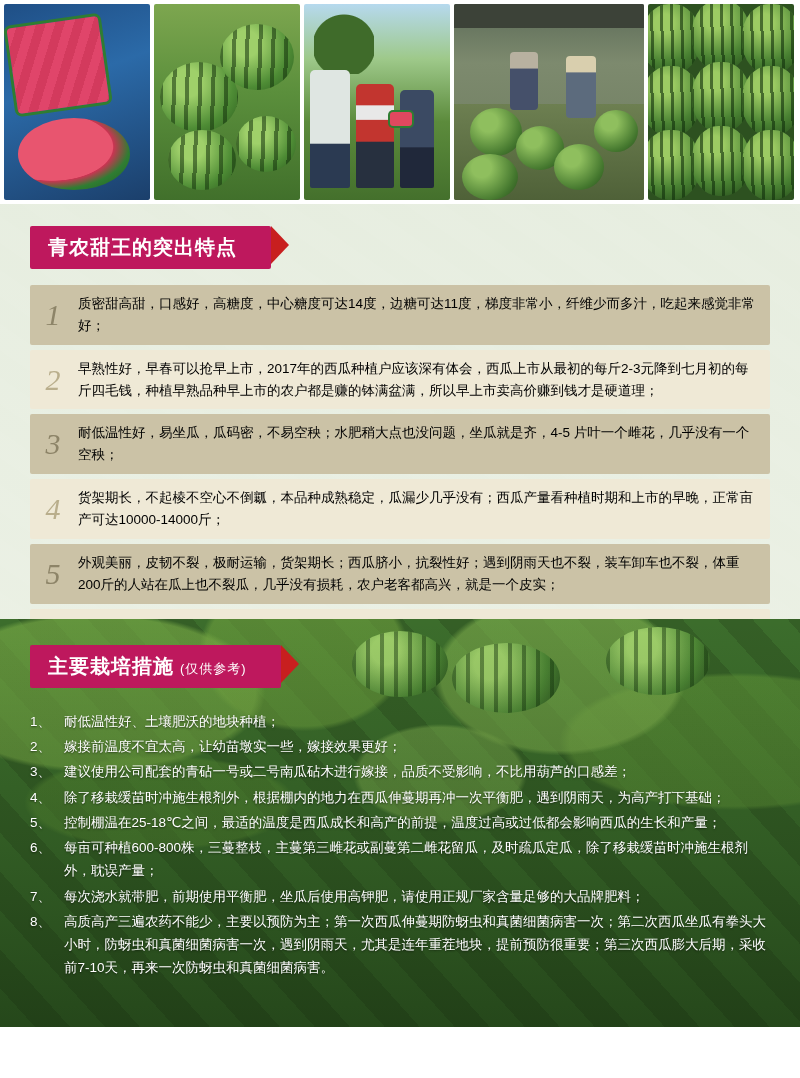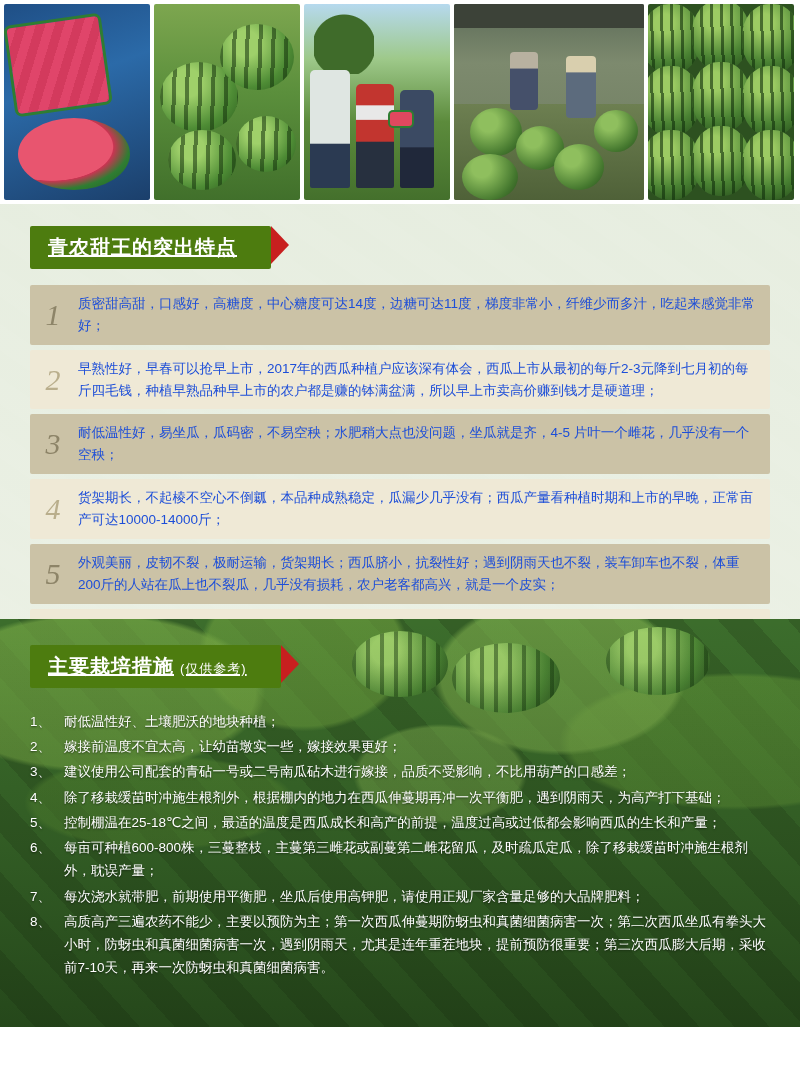--- a/index.html
+++ b/index.html
@@ -93,28 +93,27 @@
     position:absolute; inset:0;
     background:
       linear-gradient(180deg, rgba(233,239,227,.94) 0%, rgba(236,241,230,.96) 100%),
       repeating-linear-gradient(35deg, #cfe0bd 0 22px, #c2d7ad 22px 44px);
   }
   .features-inner { position:relative; padding: 22px 30px 0 30px; }
 
   .ribbon {
     display:inline-block;
     position:relative;
-    background:#4d7c0f;
+    background:#be185d;
     color:#ffffff;
     font-size:20px;
     font-weight:bold;
     letter-spacing:1px;
     padding:8px 34px 8px 18px;
     border-radius:2px;
-    text-decoration:underline;
   }
   .ribbon::after {
     content:"";
     position:absolute; right:-18px; top:0;
     border-top:19px solid transparent;
     border-bottom:19px solid transparent;
     border-left:18px solid #c81f1f;
   }
   .ribbon .sub {
     font-size:13px;
@@ -140,21 +139,21 @@
     font-size:30px;
     font-style:italic;
     color:#8d8468;
   }
   .feature-row.even .feat-num { color:#b9ae8c; }
   .feat-text {
     flex:1;
     padding:8px 14px 8px 2px;
     font-size:13.5px;
     line-height:1.62;
-    color:#1d4ed8;
+    color:#000000;
     display:flex; align-items:center;
   }
 
   
   .cultivation-section {
     position:absolute;
     top:619px; left:0; width:800px; height:408px;
     background:#2d5a24;
     overflow:hidden;
   }

